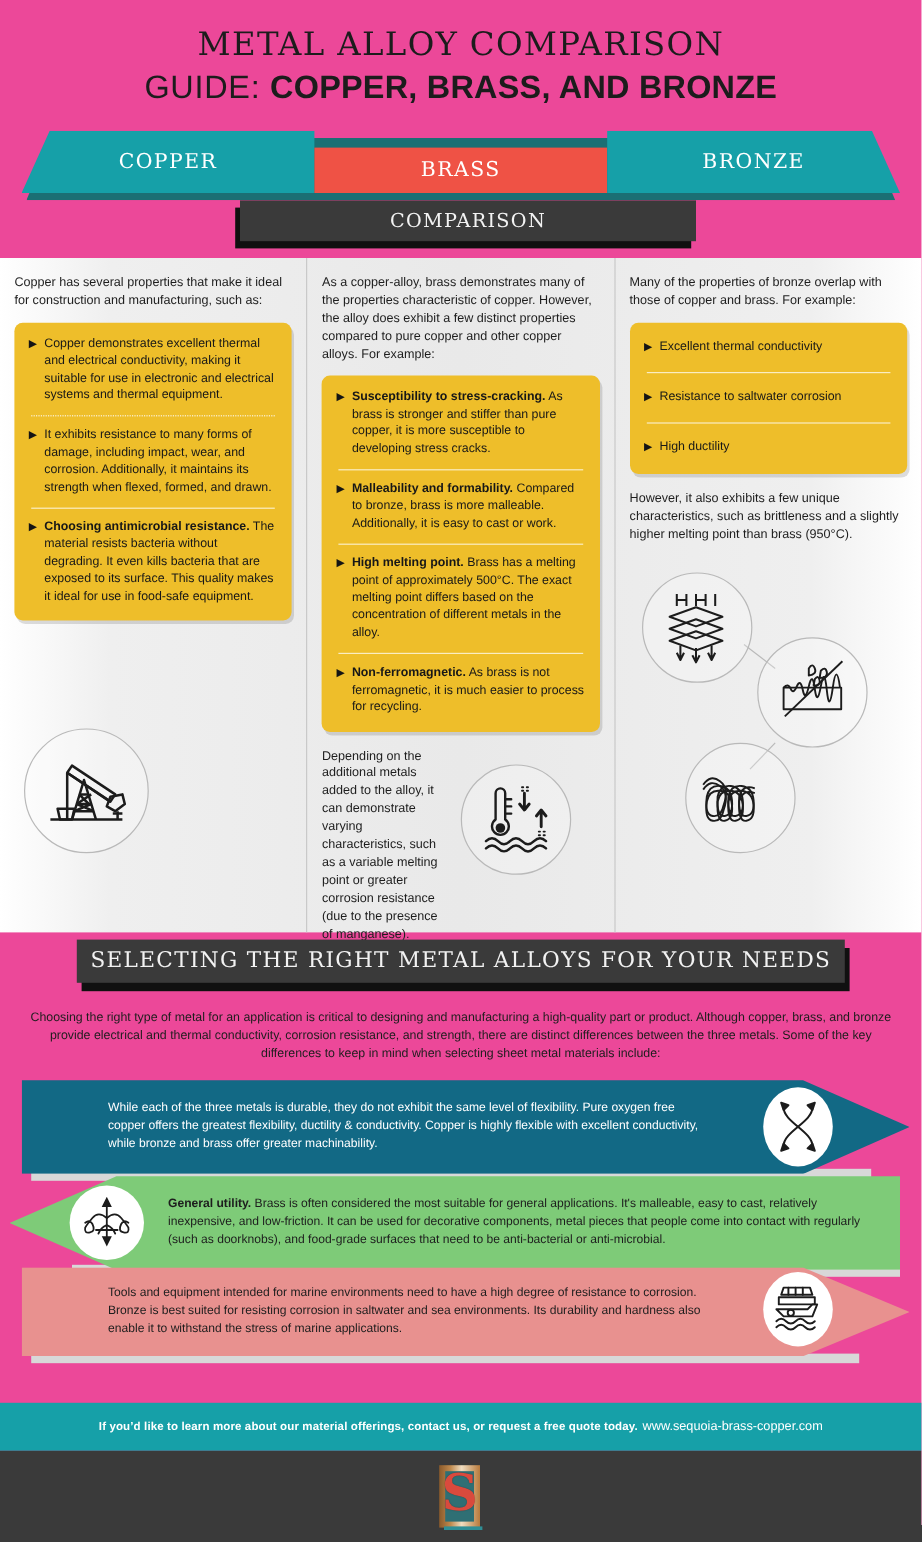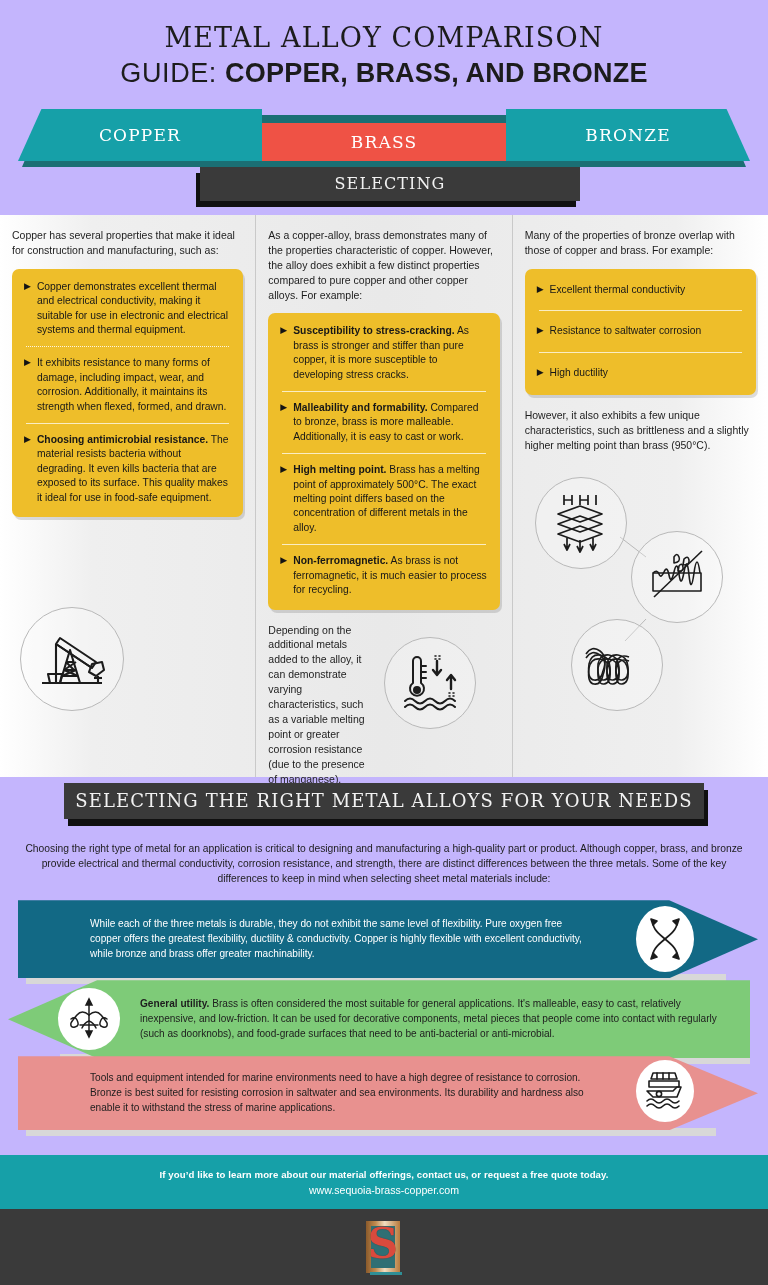--- a/index.html
+++ b/index.html
@@ -2,21 +2,21 @@
 <html><head>
 <meta charset="utf-8">
 <style>
   * { box-sizing: border-box; margin: 0; padding: 0; }
   html, body {
     width: 768px; height: 1285px;
     background: #ffffff;
     font-family: "Liberation Sans", sans-serif;
     overflow: hidden;
   }
-  .page { position: relative; width: 768px; height: 1285px; background:#c4b5fd; }
+  .page { position: relative; width: 768px; height: 1285px; background:#ec4899; }
 
   
   .title-wrap { padding-top: 22px; text-align: center; }
   .title-line1 {
     font-family: "DejaVu Serif", serif;
     font-size: 27px; letter-spacing: 1.1px; color: #1c1c1c;
     line-height: 1.22;
   }
   .title-line2 {
     font-family: Liberation Sans, sans-serif;
@@ -122,23 +122,23 @@
   }
   .ashadow { position:absolute; background:#d8d8d8; }
 
   .icon-oval {
     position:absolute; background:#fff; border-radius:50%;
     display:flex; align-items:center; justify-content:center;
   }
 
   
   .cta {
-    position:absolute; left:0; right:0; bottom:76px; height:54px;
+    position:absolute; left:0; right:0; bottom:76px; height:40px;
     background:#16a0a8; color:#ffffff; text-align:center;
-    display:flex; flex-direction:column; align-items:center; justify-content:center;
+    display:flex; flex-direction:row; align-items:center; justify-content:center;
     gap:4px;
   }
   .cta-line1 { font-size:9.6px; font-weight:bold; letter-spacing:0.1px; }
   .cta-line2 { font-size:10.6px; }
 
   .logobar {
     position:absolute; left:0; right:0; bottom:0; height:76px;
     background:#3a3a3a; display:flex; align-items:center; justify-content:center;
   }
   .logo { display:flex; align-items:flex-end; gap:0px; position:relative; }
@@ -181,21 +181,21 @@
     <div class="tab-shadow"></div>
     <div class="tabs-row">
       <div class="tab copper">COPPER</div>
       <div class="tab brass">BRASS</div>
       <div class="tab bronze">BRONZE</div>
     </div>
   </div>
 
   <div class="banner-wrap">
     <div class="banner-shadow" id="properties-banner-shadow"></div>
-    <div class="banner" id="properties-banner">SELECTING</div>
+    <div class="banner" id="properties-banner">COMPARISON</div>
   </div>
 
   <div class="cols">
 
     <div class="col">
       <div class="col-intro">Copper has several properties that make it ideal for construction and manufacturing, such as:</div>
       <div class="ybox">
         <div class="bullet">
           <span class="tri">▶</span>
           <span><span>Copper demonstrates excellent thermal and electrical conductivity, making it suitable for use in electronic and electrical systems and thermal equipment.</span></span>

